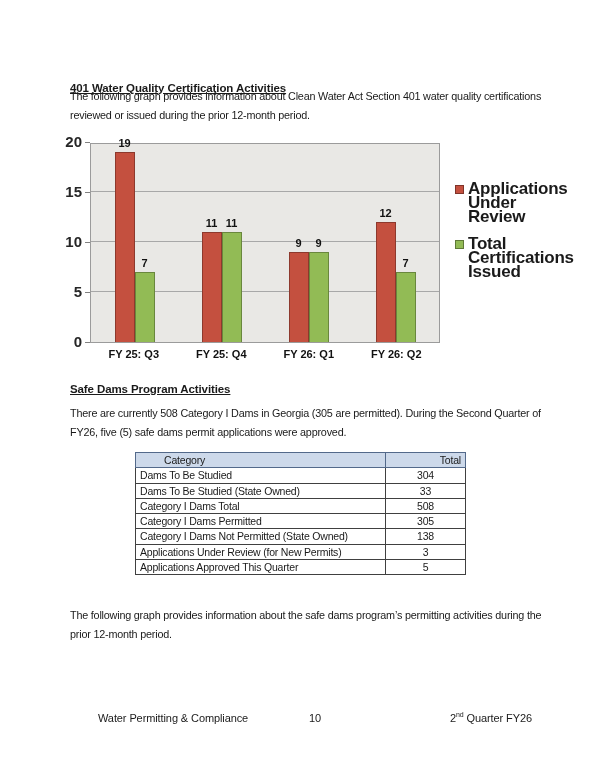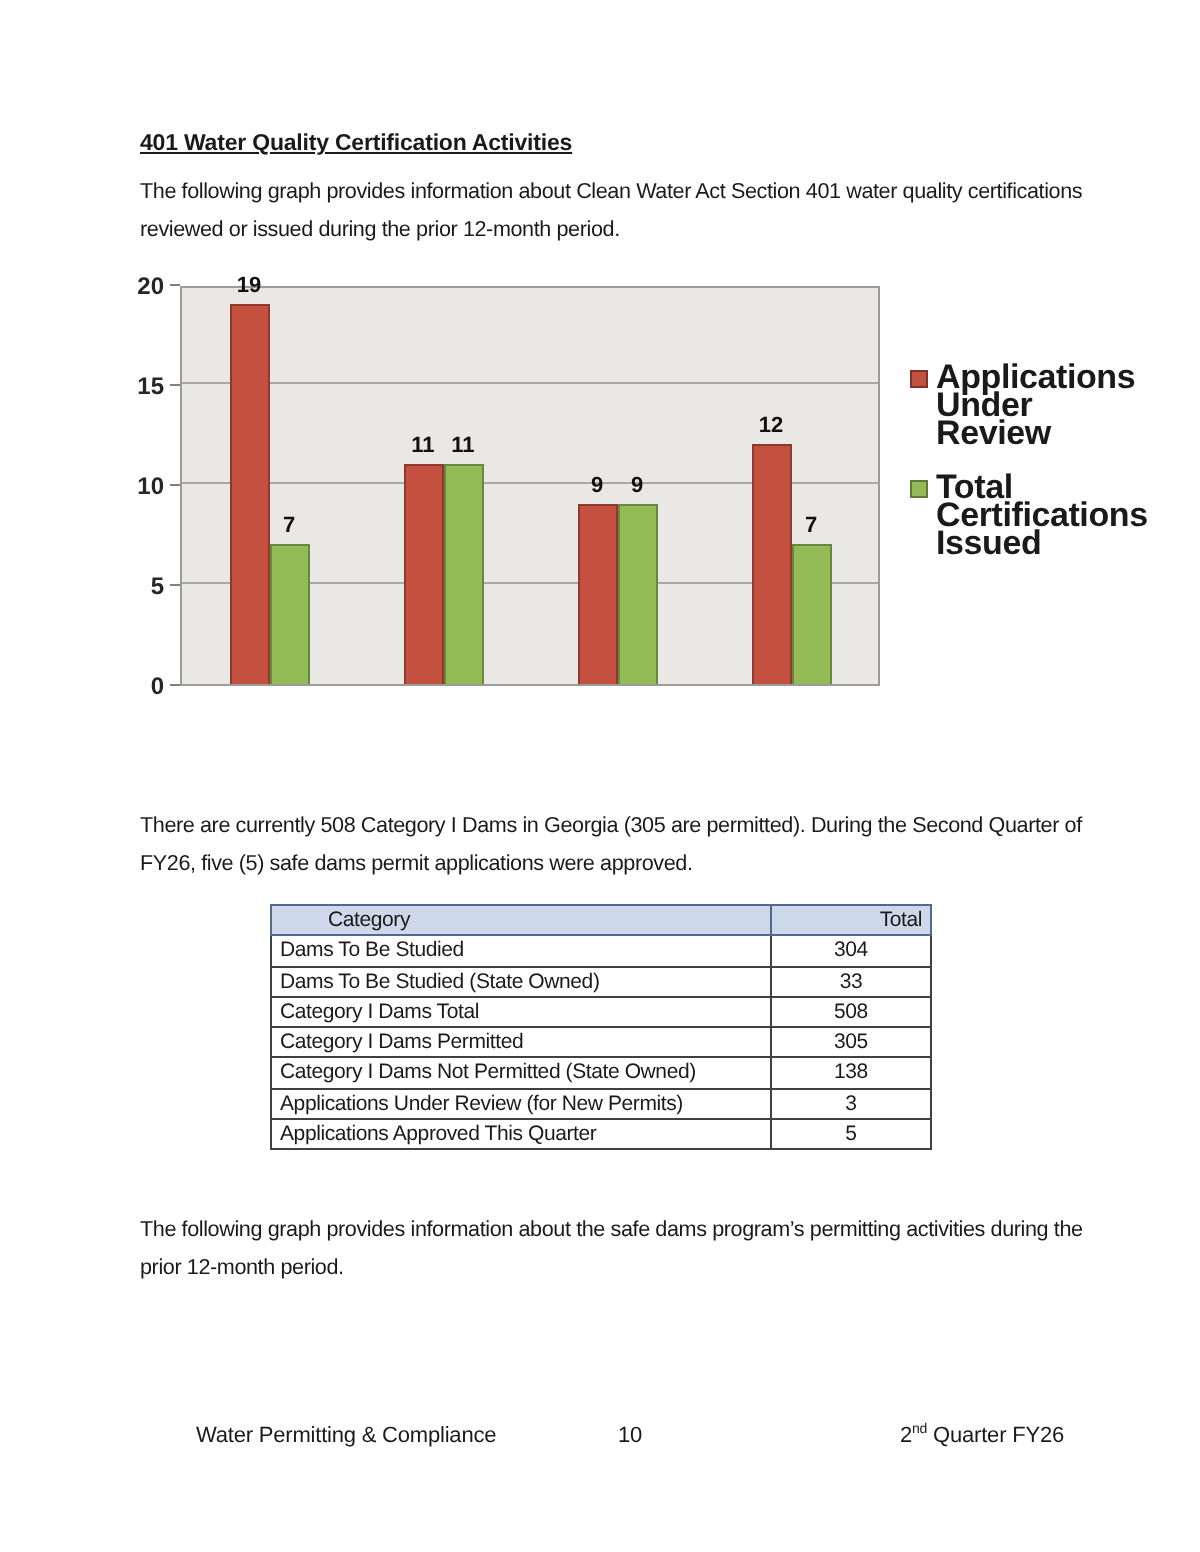--- a/index.html
+++ b/index.html
@@ -7,21 +7,21 @@
     width:600px;height:776px;background:#ffffff;position:relative;
     font-family:"Liberation Sans", sans-serif;color:#1a1a1a;overflow:hidden;
   }
   .page{position:absolute;inset:0;background:#fff;}
 
   .section-heading{
     position:absolute;left:70px;margin:0;
     font-size:11.5px;font-weight:700;text-decoration:underline;
     letter-spacing:-0.1px;white-space:nowrap;
   }
-  #heading-1{top:66px;}
+  #heading-1{top:82px;}
   #heading-2{top:383px;}
 
   .body-text{
     position:absolute;left:70px;width:472px;margin:0;
     font-size:10.8px;line-height:19px;letter-spacing:-0.2px;
   }
   #para-1{top:87px;}
   #para-2{top:404px;}
   #para-3{top:606px;}
 
@@ -35,21 +35,21 @@
   .bar-groups{position:absolute;left:0;bottom:0;width:100%;height:200px;display:flex;}
   .bar-group{flex:1;display:flex;align-items:flex-end;justify-content:center;height:100%;}
   .bar-wrap{position:relative;width:20px;}
   .bar{position:absolute;left:0;right:0;top:0;bottom:0;border:1px solid rgba(0,0,0,0.28);border-bottom:none;box-sizing:border-box;}
   .bar-value{
     position:absolute;top:-15px;left:-12px;right:-12px;text-align:center;
     font-size:11px;font-weight:700;color:#111;
   }
   .y-axis{position:absolute;left:0;top:8px;width:20px;height:200px;}
   .ytick-label{
-    position:absolute;right:8px;font-size:12px;font-weight:600;color:#262626;
+    position:absolute;right:8px;font-size:15px;font-weight:600;color:#262626;
     text-align:right;white-space:nowrap;
   }
   .ytick-mark{position:absolute;left:15px;width:5px;height:1px;background:#808080;}
   .x-axis{position:absolute;left:20px;top:213px;width:350px;display:flex;}
   .xlabel{flex:1;text-align:center;font-size:11px;font-weight:700;color:#111;white-space:nowrap;}
   .legend{position:absolute;left:385px;top:47px;width:102px;}
   .legend-item{display:flex;margin-bottom:13px;}
   .legend-swatch{
     flex:0 0 9px;width:9px;height:9px;margin-top:3px;margin-right:4px;
     border:1px solid rgba(0,0,0,0.35);box-sizing:border-box;
@@ -146,32 +146,39 @@
               <div class="bar-value">12</div>
               <div class="bar" style="background: rgb(196, 80, 63);"></div>
             </div>
             <div class="bar-wrap" style="height: 70px;">
               <div class="bar-value">7</div>
               <div class="bar" style="background: rgb(146, 187, 85);"></div>
             </div>
           </div>
         </div>
     </div>
+    <div class="x-axis">
+        <div class="xlabel">FY 25: Q3</div>
+        <div class="xlabel">FY 25: Q4</div>
+        <div class="xlabel">FY 26: Q1</div>
+        <div class="xlabel">FY 26: Q2</div>
+      </div>
     <div class="legend">
         <div class="legend-item">
           <span class="legend-swatch" style="background: rgb(196, 80, 63);"></span>
           <span class="legend-label">Applications Under Review</span>
         </div>
         <div class="legend-item">
           <span class="legend-swatch" style="background: rgb(146, 187, 85);"></span>
           <span class="legend-label">Total Certifications Issued</span>
         </div>
       </div>
   </div>
 
+  <h2 class="section-heading" id="heading-2">Safe Dams Program Activities</h2>
 
   <p class="body-text" id="para-2">There are currently 508 Category I Dams in Georgia (305 are permitted).  During the Second Quarter of FY26, five (5) safe dams permit applications were approved.</p>
 
   <table class="dams-table">
     <colgroup>
       <col class="c-cat">
         <col class="c-val">
     </colgroup>
     <thead>
       <tr>

